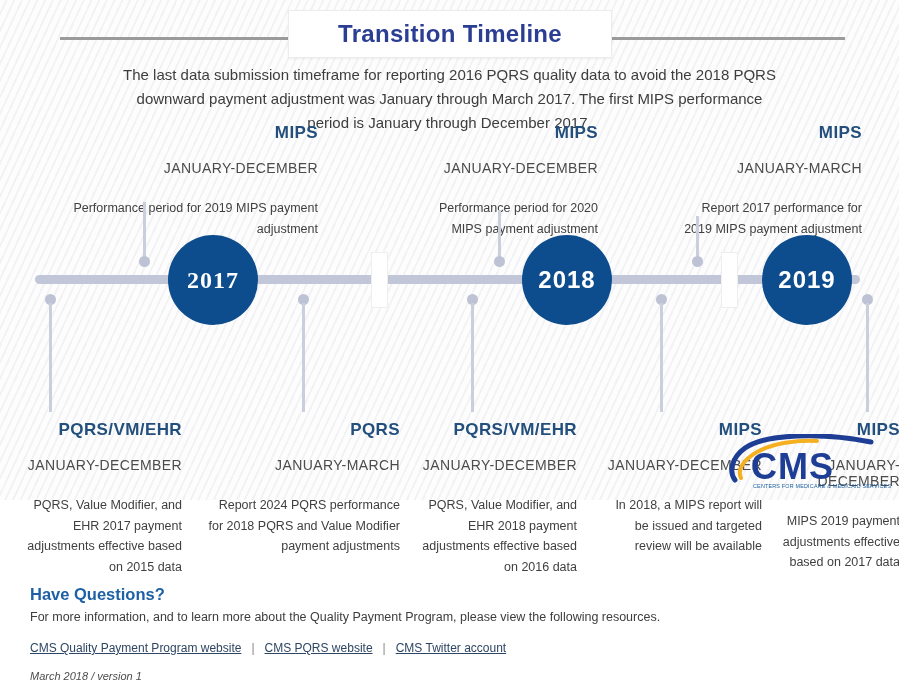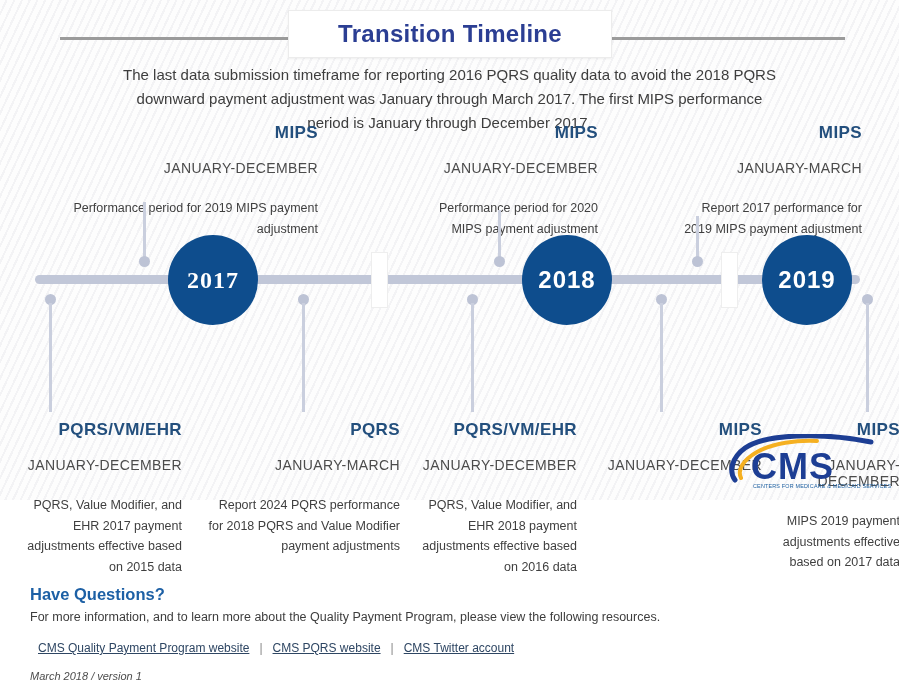--- a/index.html
+++ b/index.html
@@ -40,21 +40,21 @@
 
   
   .milestone { position:absolute;text-align:right; }
   .milestone .m-title { font-size:17px; font-weight:bold; color:#234f7d; letter-spacing:.4px; }
   .milestone .m-period { font-size:14px; color:#4b4b4b; letter-spacing:.4px; margin-top:17px; }
   .milestone .m-desc { margin-top:22px; font-size:12.5px; line-height:1.65; color:#3f3f3f; }
 
   
   .q-heading { position:absolute; top:585px; left:30px; font-size:16.5px; font-weight:bold; color:#1d60a5; }
   .q-text { position:absolute; top:610px; left:30px; font-size:12.5px; color:#3d3d3d; }
-  .links { position:absolute; top:641px; left:38px; font-size:12px; color:#2e4663; }
+  .links { position:absolute; top:641px; left:30px; font-size:12px; color:#2e4663; }
   .links a { color:#2e4663; text-decoration:underline; cursor:pointer; }
   .links .sep { color:#8a8a8a; margin:0 10px; text-decoration:none; }
   .version { position:absolute; top:670px; left:30px; font-size:11px; font-style:italic; color:#4c4c4c; }
 
   .cms-logo { position:absolute; right:8px; bottom:8px; width:170px; height:58px; }
 </style>
 </head>
 <body>
 
 <div class="canvas">
@@ -117,20 +117,21 @@
     <div class="m-desc">Report 2024 PQRS performance for 2018 PQRS and Value Modifier payment adjustments</div>
   </div>
   <div class="milestone" style="left:405px; top:420px; width:172px;">
     <div class="m-title">PQRS/VM/EHR</div>
     <div class="m-period">JANUARY-DECEMBER</div>
     <div class="m-desc">PQRS, Value Modifier, and EHR 2018 payment adjustments effective based on 2016 data</div>
   </div>
   <div class="milestone" style="left:600px; top:420px; width:162px;">
     <div class="m-title">MIPS</div>
     <div class="m-period">JANUARY-DECEMBER</div>
+    <div class="m-desc">In 2018, a MIPS report will be issued and targeted review will be available</div>
   </div>
   <div class="milestone" style="left:782px; top:420px; width:118px;">
     <div class="m-title">MIPS</div>
     <div class="m-period">JANUARY-DECEMBER</div>
     <div class="m-desc">MIPS 2019 payment adjustments effective based on 2017 data</div>
   </div>
 
   <div class="q-heading">Have Questions?</div>
   <div class="q-text">For more information, and to learn more about the Quality Payment Program, please view the following resources.</div>
   <div class="links">

